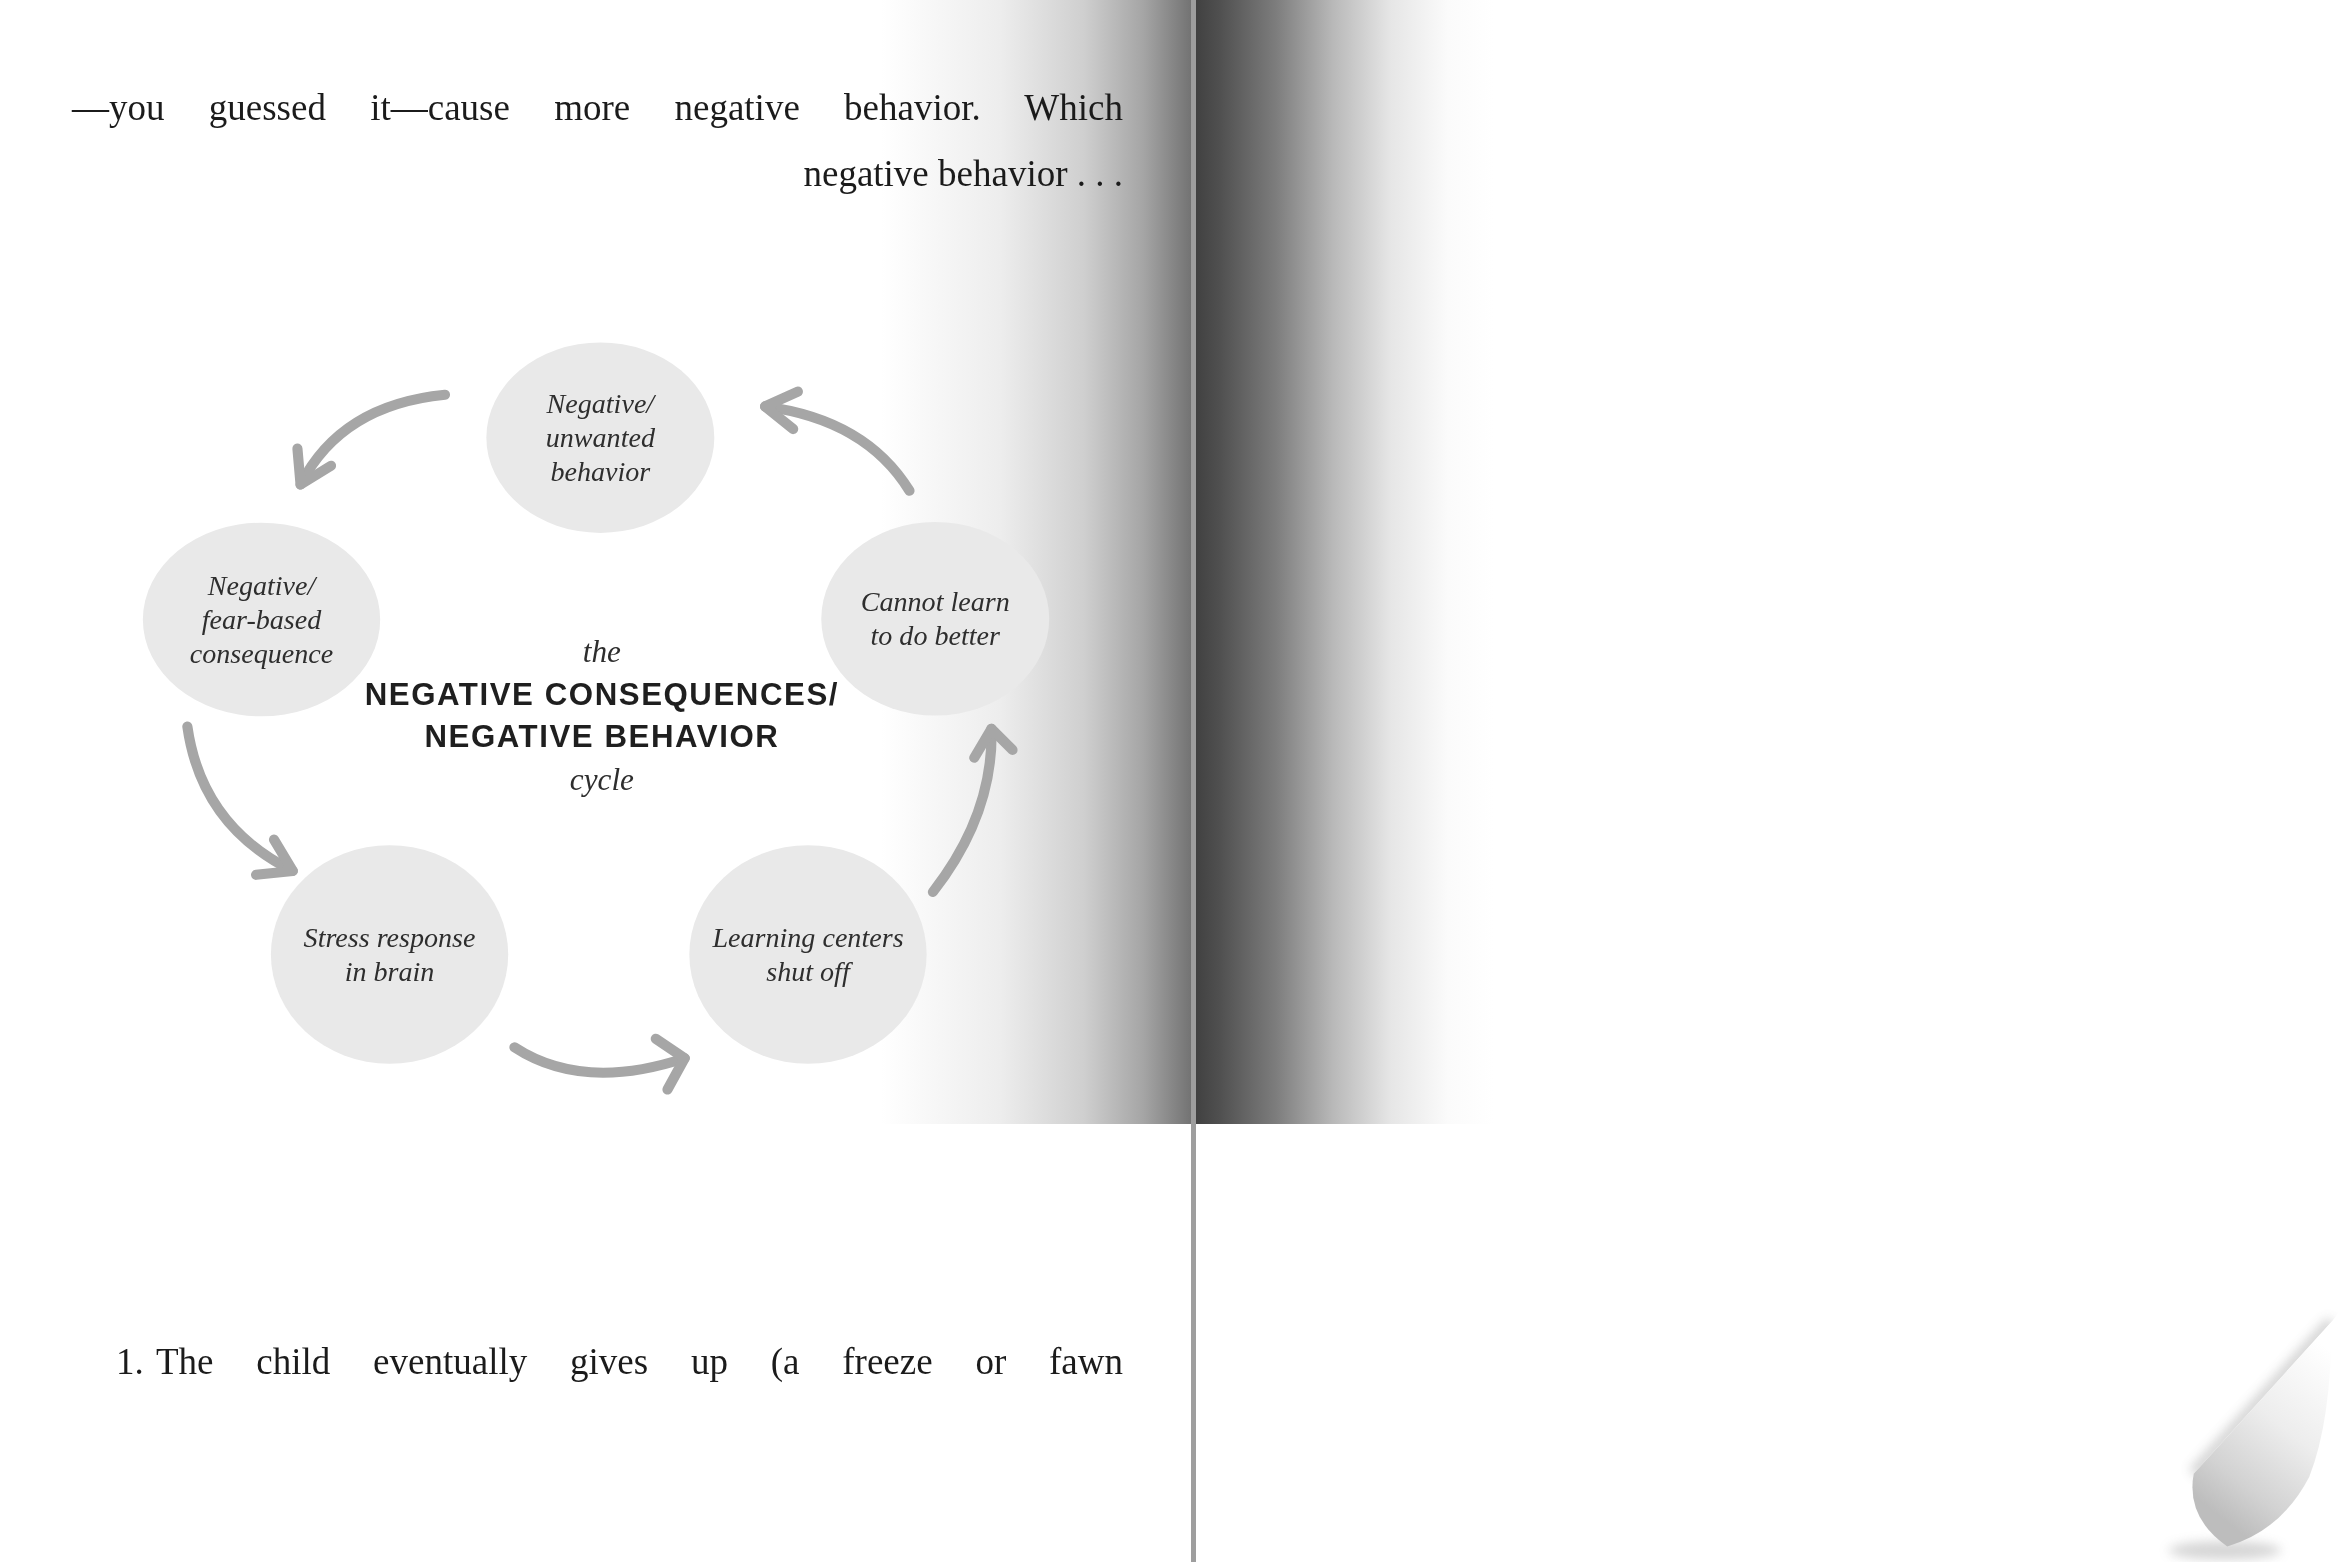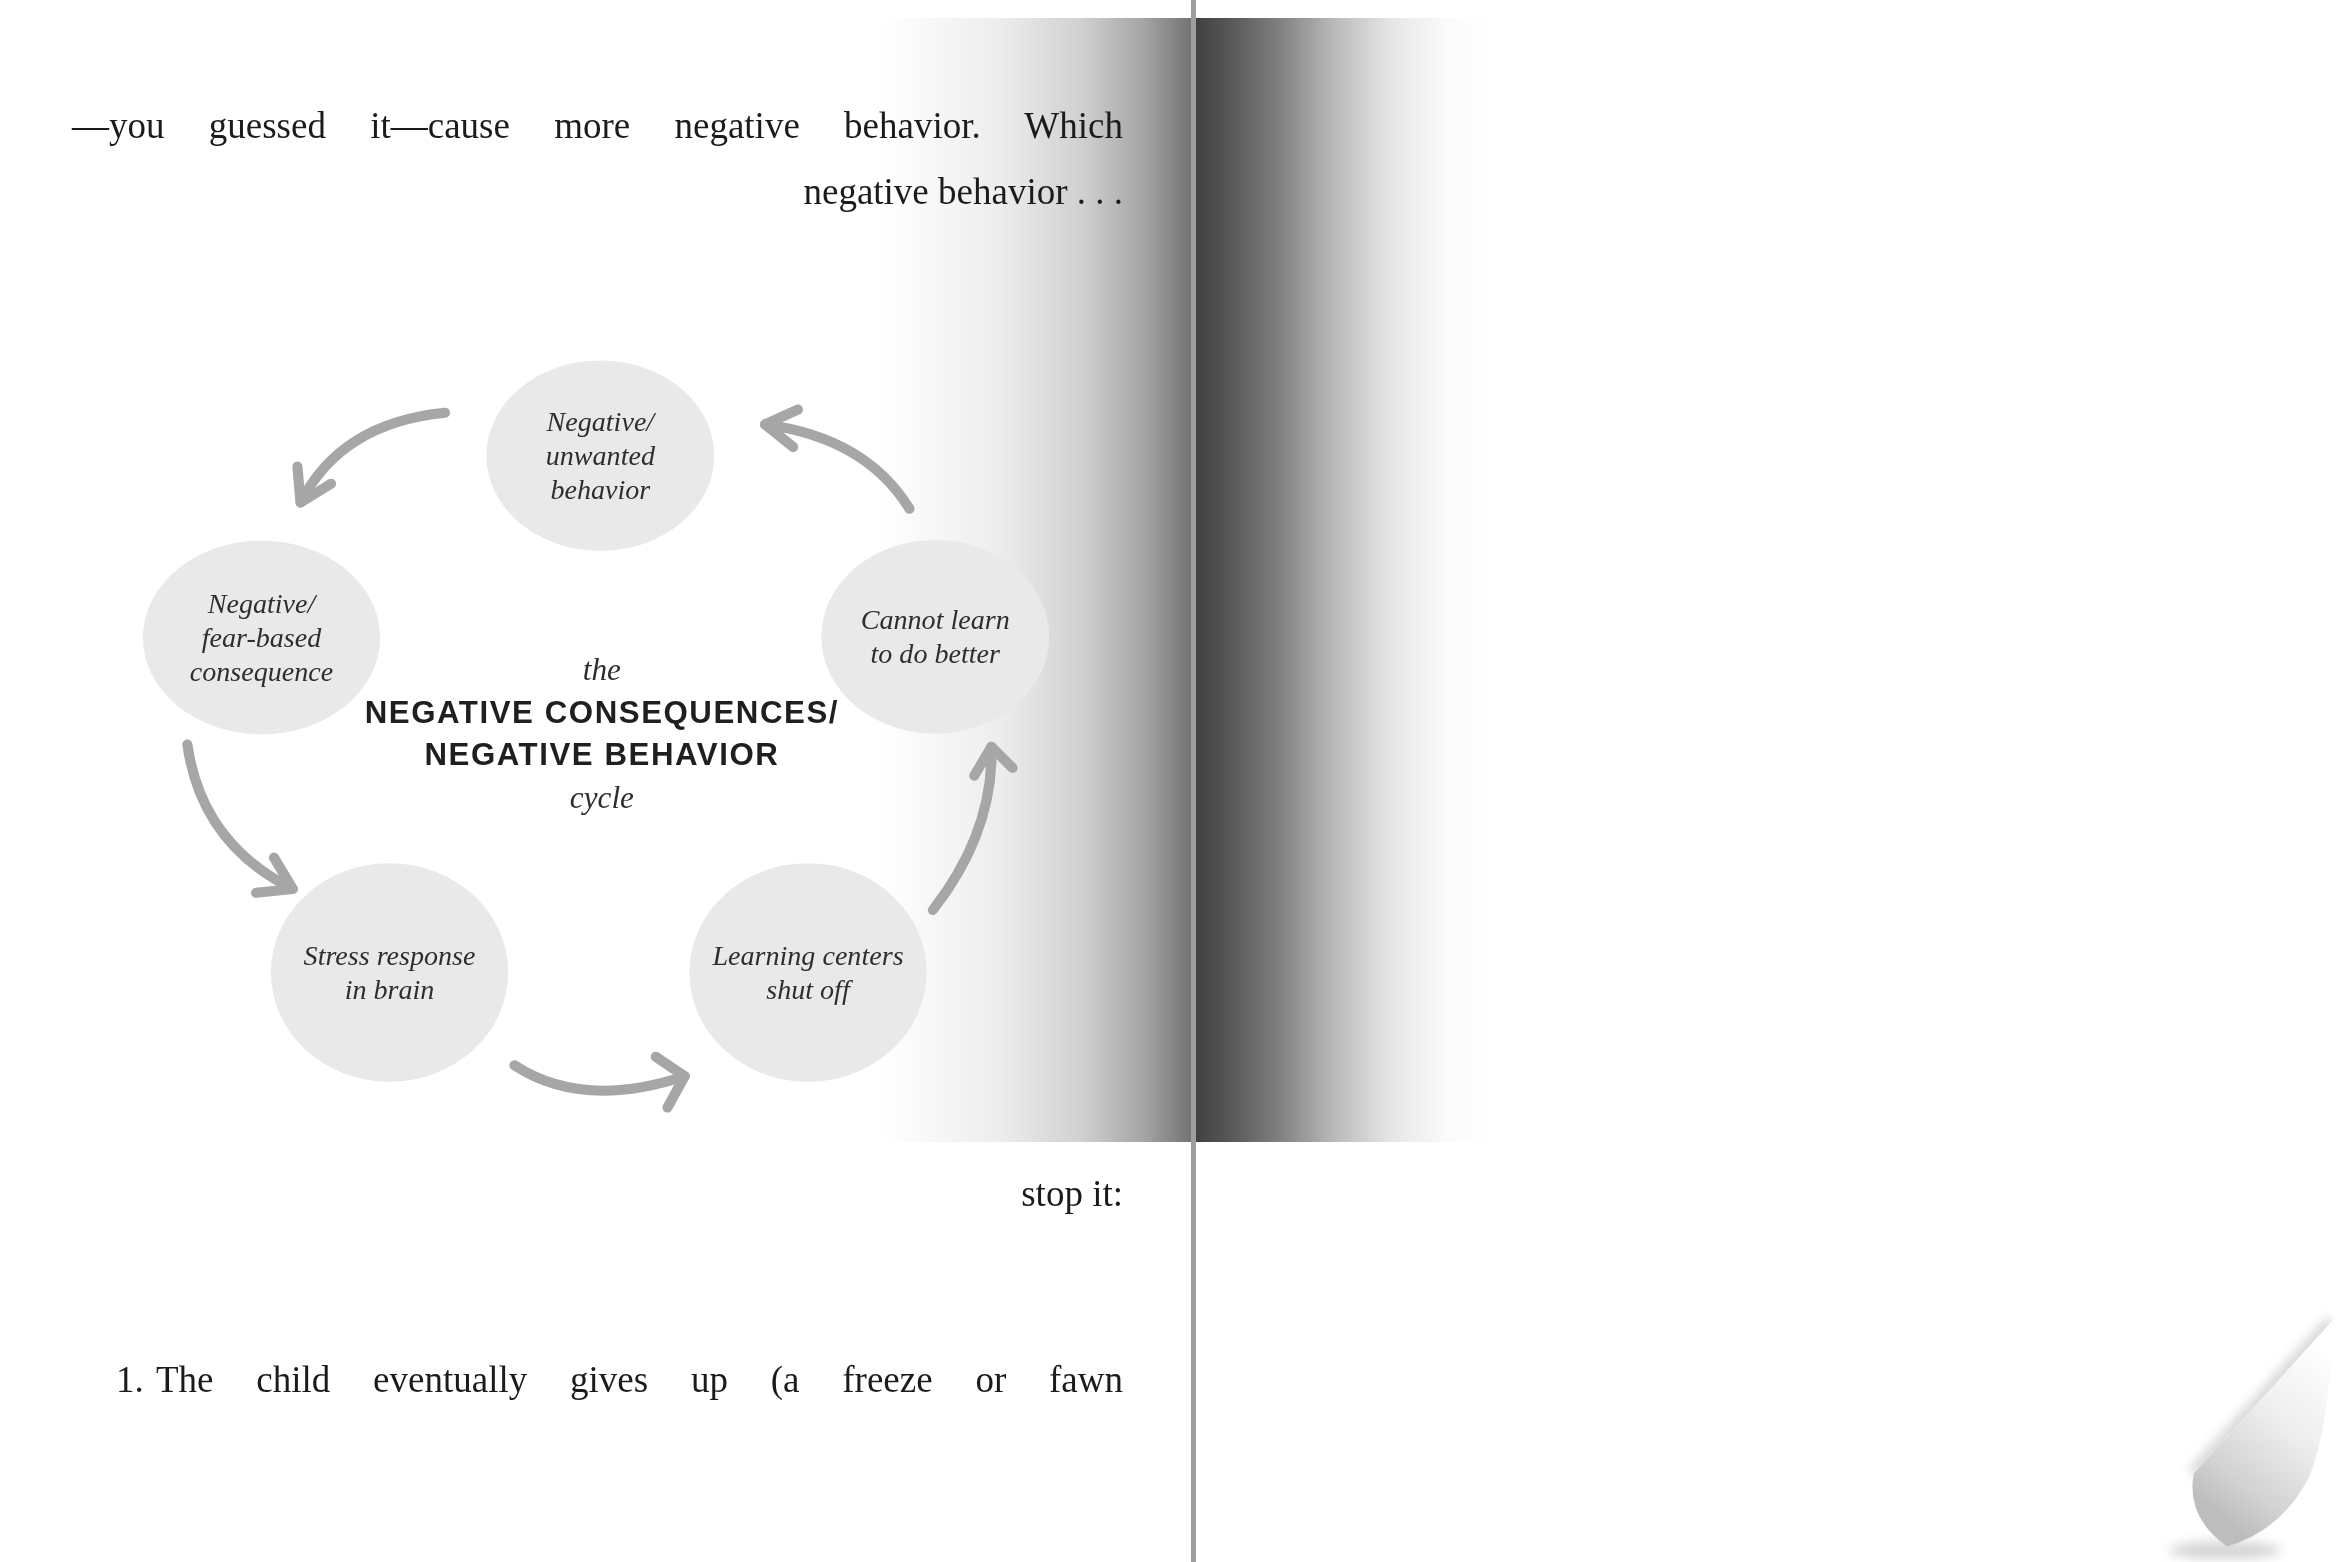--- a/index.html
+++ b/index.html
@@ -1,20 +1,20 @@
 <!DOCTYPE html>
 <html style="font-size:12.5px"><head>
 <meta charset="utf-8">
 <style>
   html,body { margin:0; padding:0; }
   body {
     width:2342px; height:1563px; position:relative; overflow:hidden;
     background:#ffffff; font-family:"Liberation Serif", serif; color:#1b1b1b;
   }
-  .page { position:absolute; top:18px; height:1124px; }
+  .page { position:absolute; top:0; height:1124px; }
   .page-left  { left:0; width:1191px;
     background:linear-gradient(to right,#ffffff 0%,#ffffff 74%,#ededed 84%,#cfcfcf 91%,#a5a5a5 96%,#737373 100%); }
   .gutter { position:absolute; top:0; left:1191px; width:4.7px; height:1563px; background:#9e9e9e; }
   .page-right { left:1196px; width:1146px;
     background:linear-gradient(to right,#414141 0%,#4f4f4f 2%,#7d7d7d 7%,#b9b9b9 12%,#e6e6e6 17%,#fbfbfb 22%,#ffffff 26%,#ffffff 100%); }
 
   .textblock { position:absolute; font-size:37px; }
   .line { line-height:66px; text-align:right; }
   .line.j { text-align:justify; text-align-last:justify; }
   .ind .line:first-child { text-indent:59px; }
@@ -96,21 +96,20 @@
         <path d="M 1297 580 L 1270 553 L 1248 590"></path>
       </g>
       <g>
         <path d="M 1165 248 Q 1109 157 980 140"></path>
         <path d="M 1022 121 L 980 140 L 1016 169"></path>
       </g>
     </g>
   </svg>
 
   <div class="textblock para-block ind">
-      <div class="line"><span>stop it:</span></div>
     </div>
 
   <div class="textblock list-left">
     <span class="num">1.</span>
     <div>
         <div class="line j"><span>The child eventually gives up (a freeze or fawn</span></div>
       </div>
   </div>
 </div>
 

